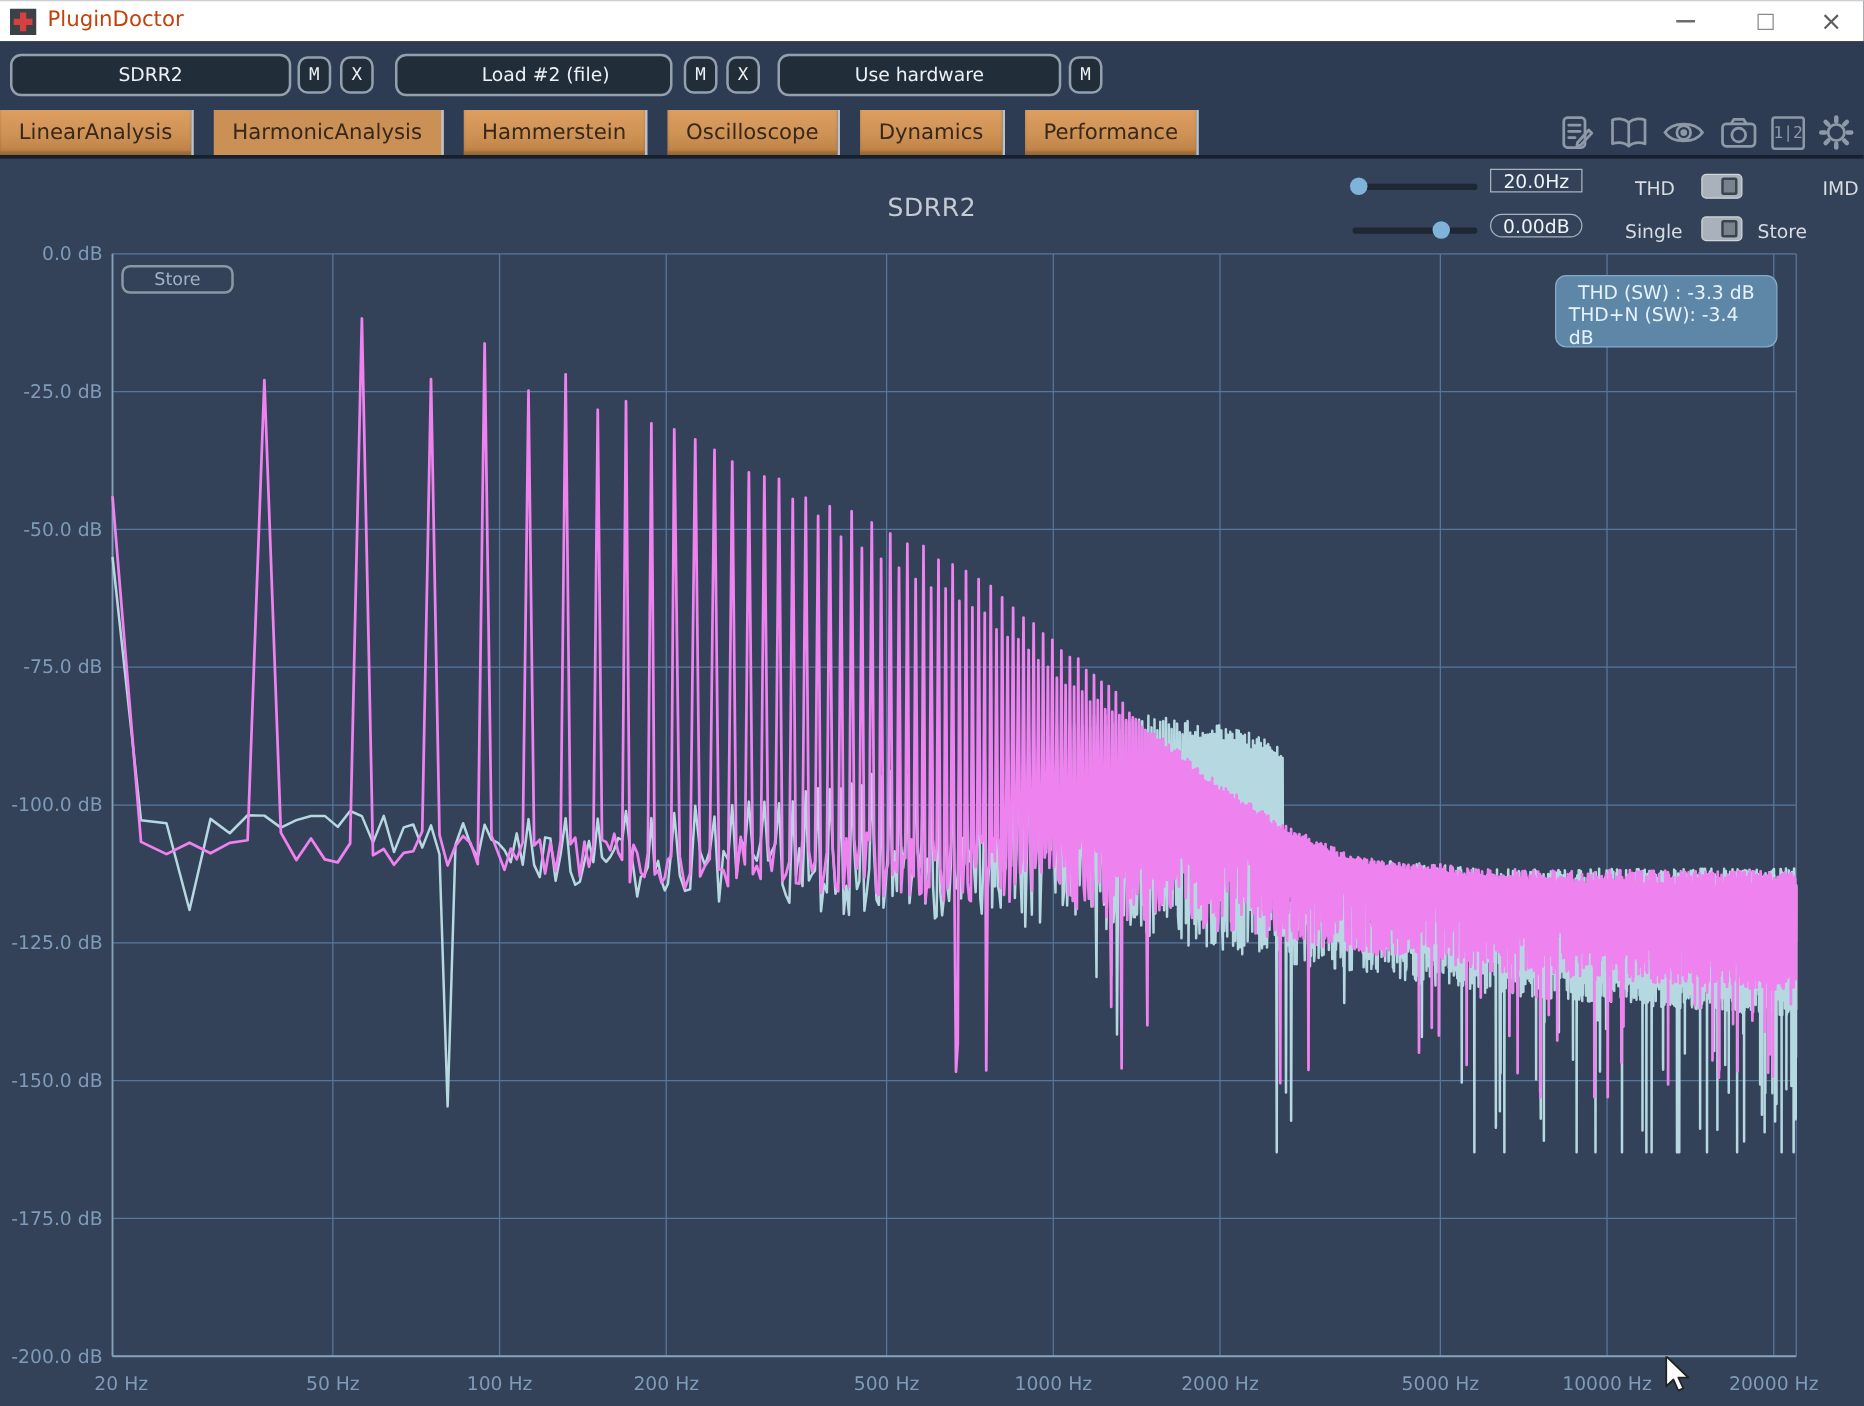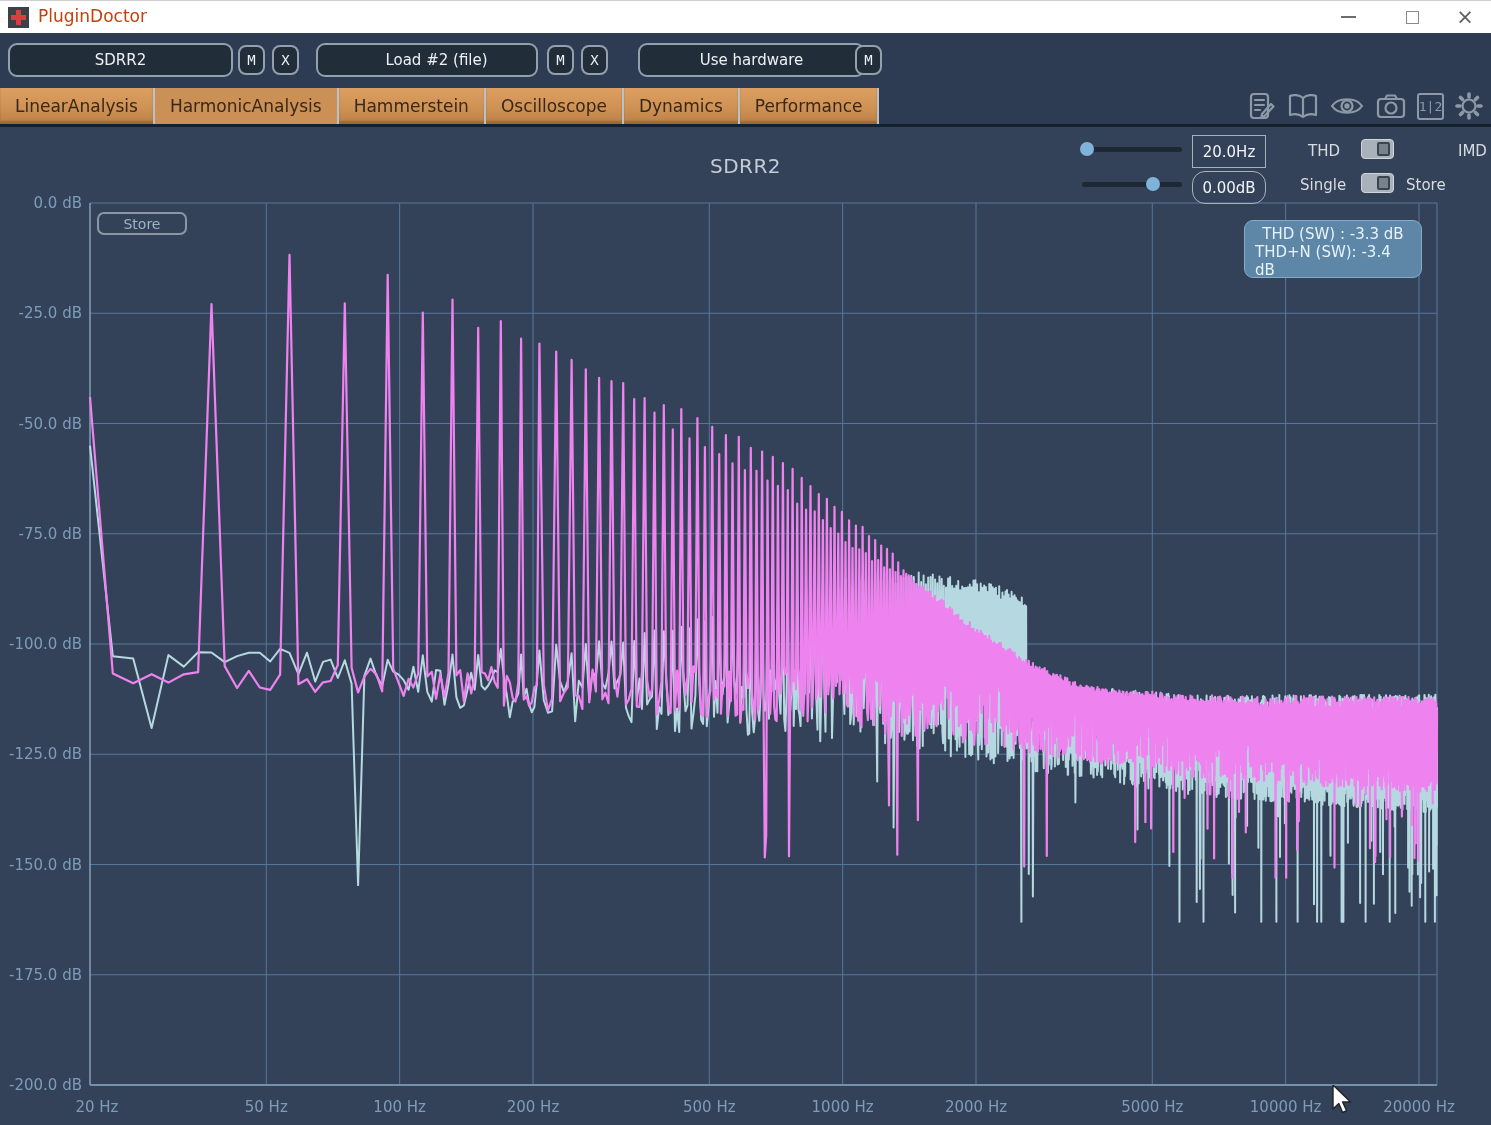--- a/index.html
+++ b/index.html
@@ -26,21 +26,21 @@
   .slotbtn { position:absolute; top:10px; height:34px; background:#222d3a;
              border:2px solid #93a0ad; border-radius:9px; color:#edf1f5;
              font-size:15px; display:flex; align-items:center; justify-content:center; }
   .smallbtn { position:absolute; top:12px; height:30px; width:27px; background:#222d3a;
               border:2px solid #93a0ad; border-radius:8px; color:#edf1f5;
               font-size:14px; display:flex; align-items:center; justify-content:center;
               font-family:"DejaVu Sans Mono",monospace; }
 
   
   .tabbar { position:relative; width:100%; height:39px; background:#2d3c52;
-            border-bottom:3px solid #16202e; display:flex; }
+            border-bottom:3px solid #16202e; display:flex;gap:16px; }
   .tab { height:100%; padding:0 15px; display:flex; align-items:center;
          font-size:17px; color:#38281a; cursor:default;
          background:linear-gradient(180deg,#dc9f60 0%,#cf9255 55%,#bb8045 100%);
          border-right:2px solid #b9c2cb; box-shadow:inset 0 -3px 2px rgba(60,30,0,0.25); }
   .tab.active { background:#cb9055; box-shadow:none; }
   .tool-icons { position:absolute; right:6px; top:0; height:36px; display:flex;
                 align-items:center; gap:9px; }
   .tool-icons svg { display:block; }
   .pages-box { width:27px; height:27px; border:2px solid #8d99a7; border-radius:3px;
                color:#8d99a7; font-size:13px; display:flex; align-items:center;
@@ -64,21 +64,21 @@
              align-items:center; padding:4px 10px; }
   .readout div { font-size:15px; color:#e6f3fd; }
 
   .slider { position:absolute; width:100px; height:14px; }
   .slider .track { position:absolute; left:0; top:5px; width:100%; height:5px;
                    background:#1e2835; border-radius:3px; }
   .slider .knob { position:absolute; top:0; width:14px; height:14px; border-radius:50%;
                   background:#7fb3d9; }
   .sl-freq  { left:1082px; top:15px; }
   .sl-level { left:1082px; top:50px; }
-  .valbox { position:absolute; left:1192px; width:74px; height:33px;
+  .valbox { position:absolute; left:1192px; width:74px; height:19px;
             border:1px solid #a8b2ba; color:#f0f4f7; font-size:15px;
             display:flex; align-items:center; justify-content:center; }
   .vb-freq { top:8px; } .vb-level { top:44px;border-radius:13px; }
 
   .toggle-label { position:absolute; font-size:15px; color:#d7dce1; }
   .toggle { position:absolute; width:33px; height:20px; background:#a9b2ba;
             border:1px solid #cfd5da; border-radius:4px; }
   .toggle .tknob { position:absolute; left:15px; top:2px; width:13px; height:14px;
                    background:#77828c; border:2px solid #39444f; border-radius:2px; }
 
@@ -104,21 +104,21 @@
     </div>
 </div>
 
 <div class="topbar">
   <div class="slotbtn" style="left:8px;  width:225px;">SDRR2</div>
   <div class="smallbtn" style="left:238px;">M</div>
   <div class="smallbtn" style="left:272px;">X</div>
   <div class="slotbtn" style="left:316px; width:222px;padding-left:19px;">Load #2 (file)</div>
   <div class="smallbtn" style="left:547px;">M</div>
   <div class="smallbtn" style="left:581px;">X</div>
-  <div class="slotbtn" style="left:622px; width:227px;margin-left:16px;">Use hardware</div>
+  <div class="slotbtn" style="left:622px; width:227px;">Use hardware</div>
   <div class="smallbtn" style="left:855px;">M</div>
 </div>
 
 <div class="tabbar">
   <div class="tab">LinearAnalysis</div>
   <div class="tab active">HarmonicAnalysis</div>
   <div class="tab">Hammerstein</div>
   <div class="tab">Oscilloscope</div>
   <div class="tab">Dynamics</div>
   <div class="tab">Performance</div>

